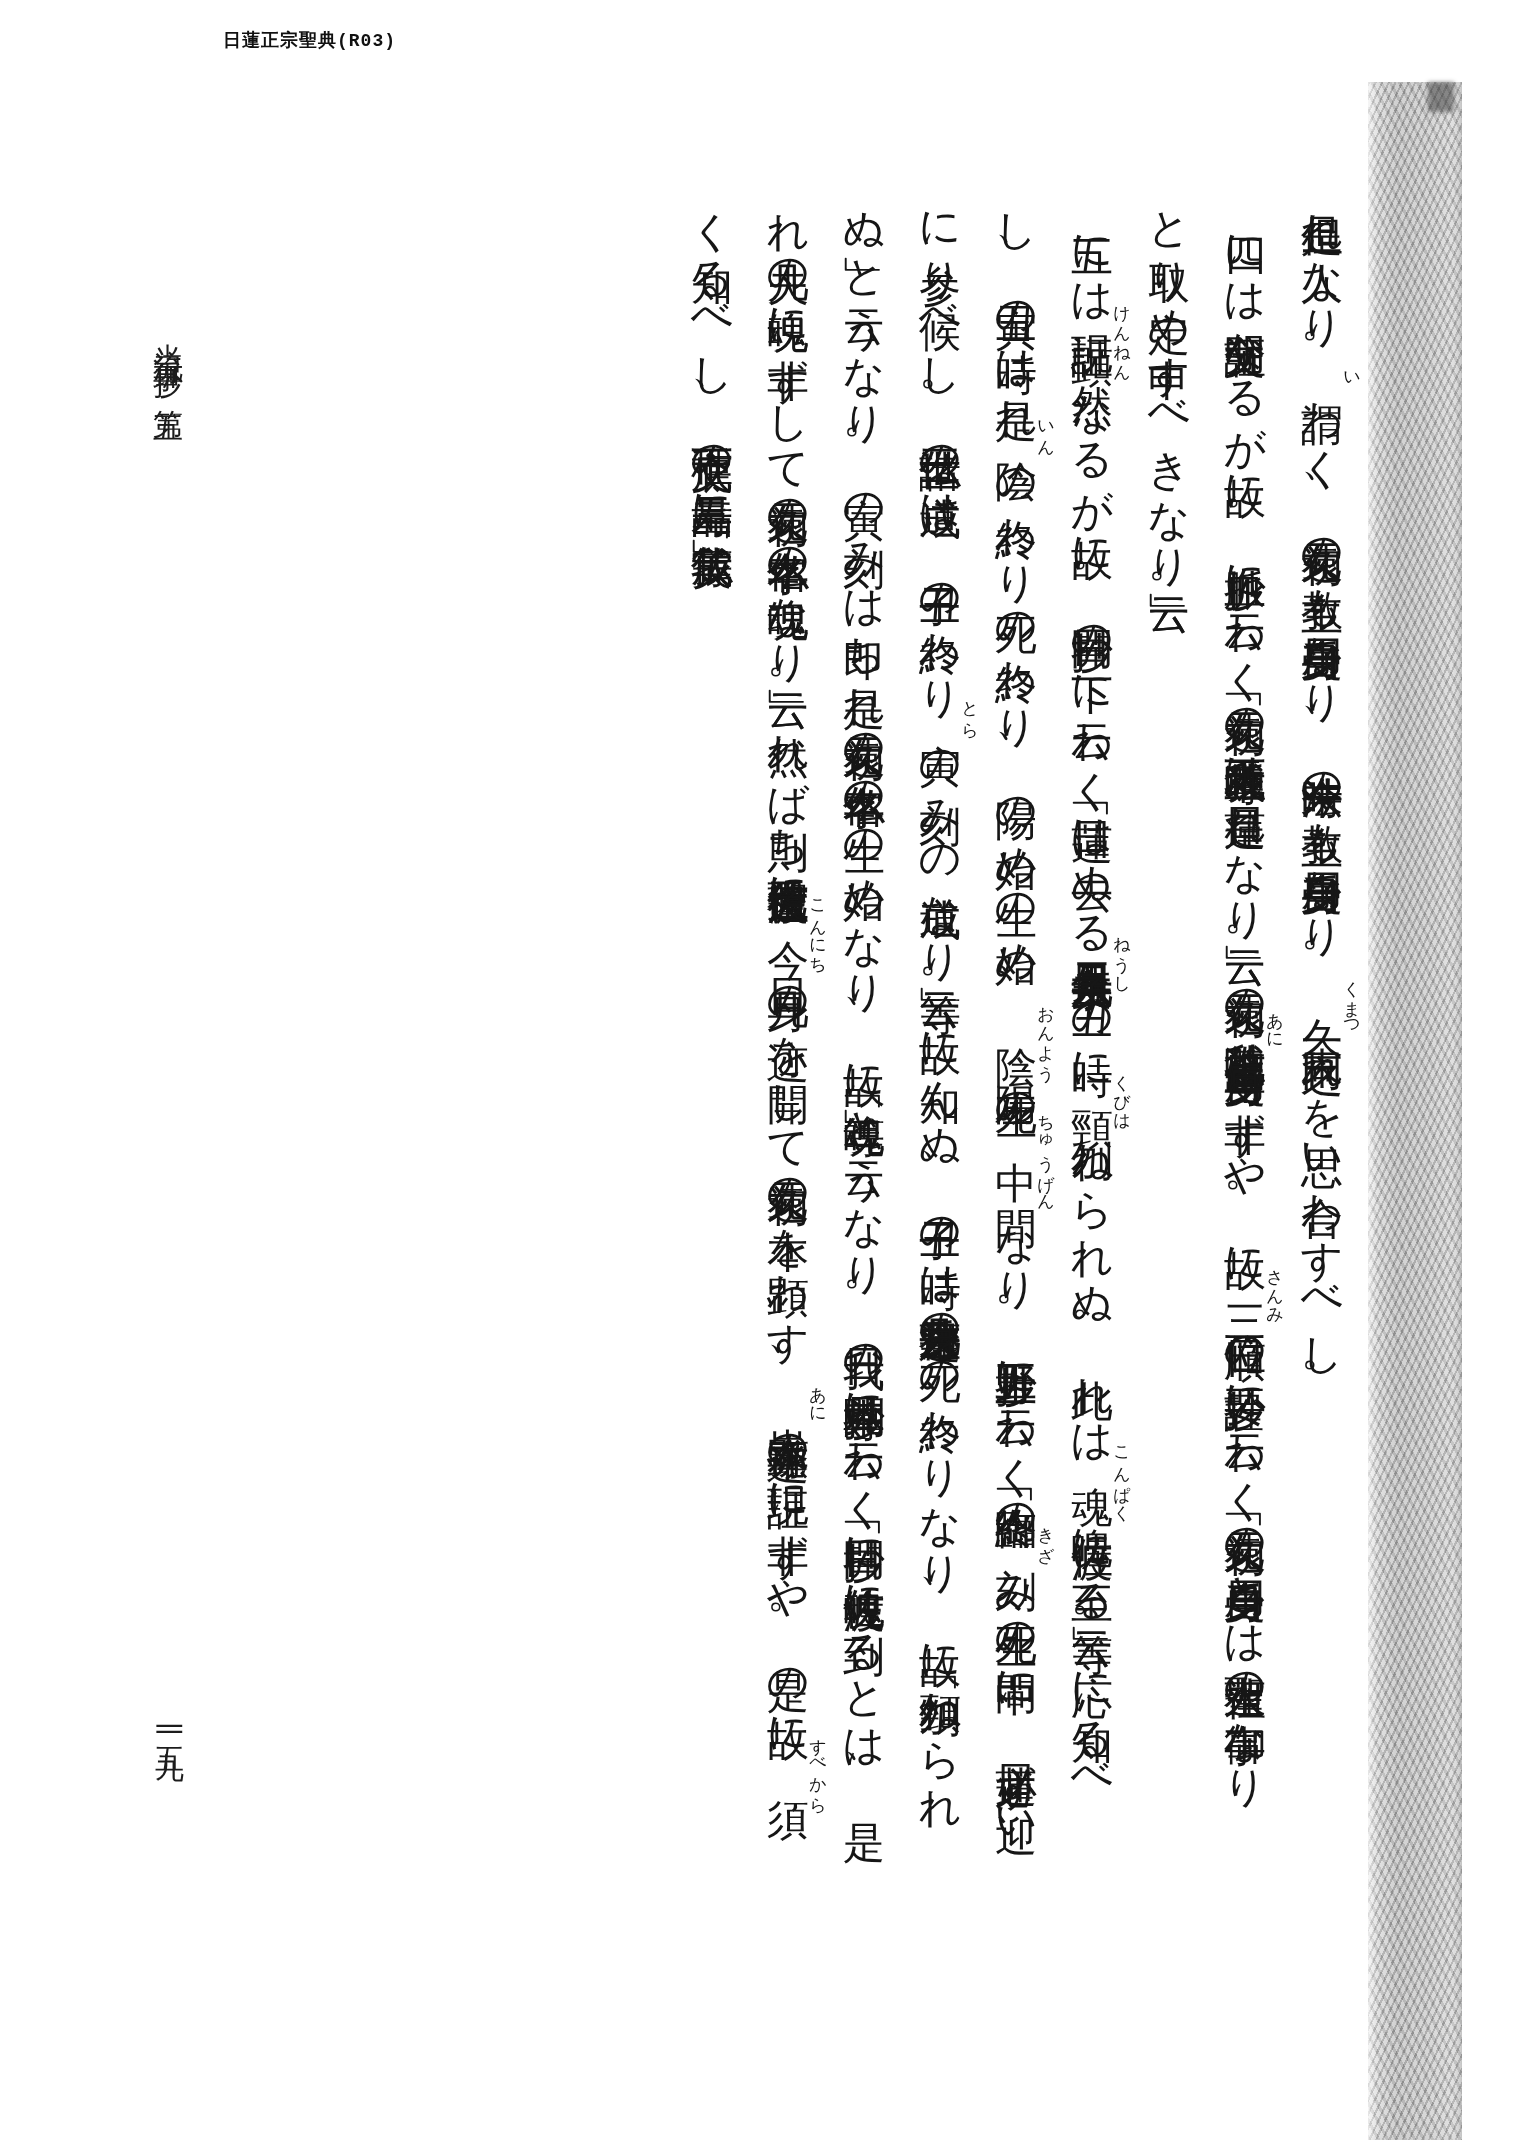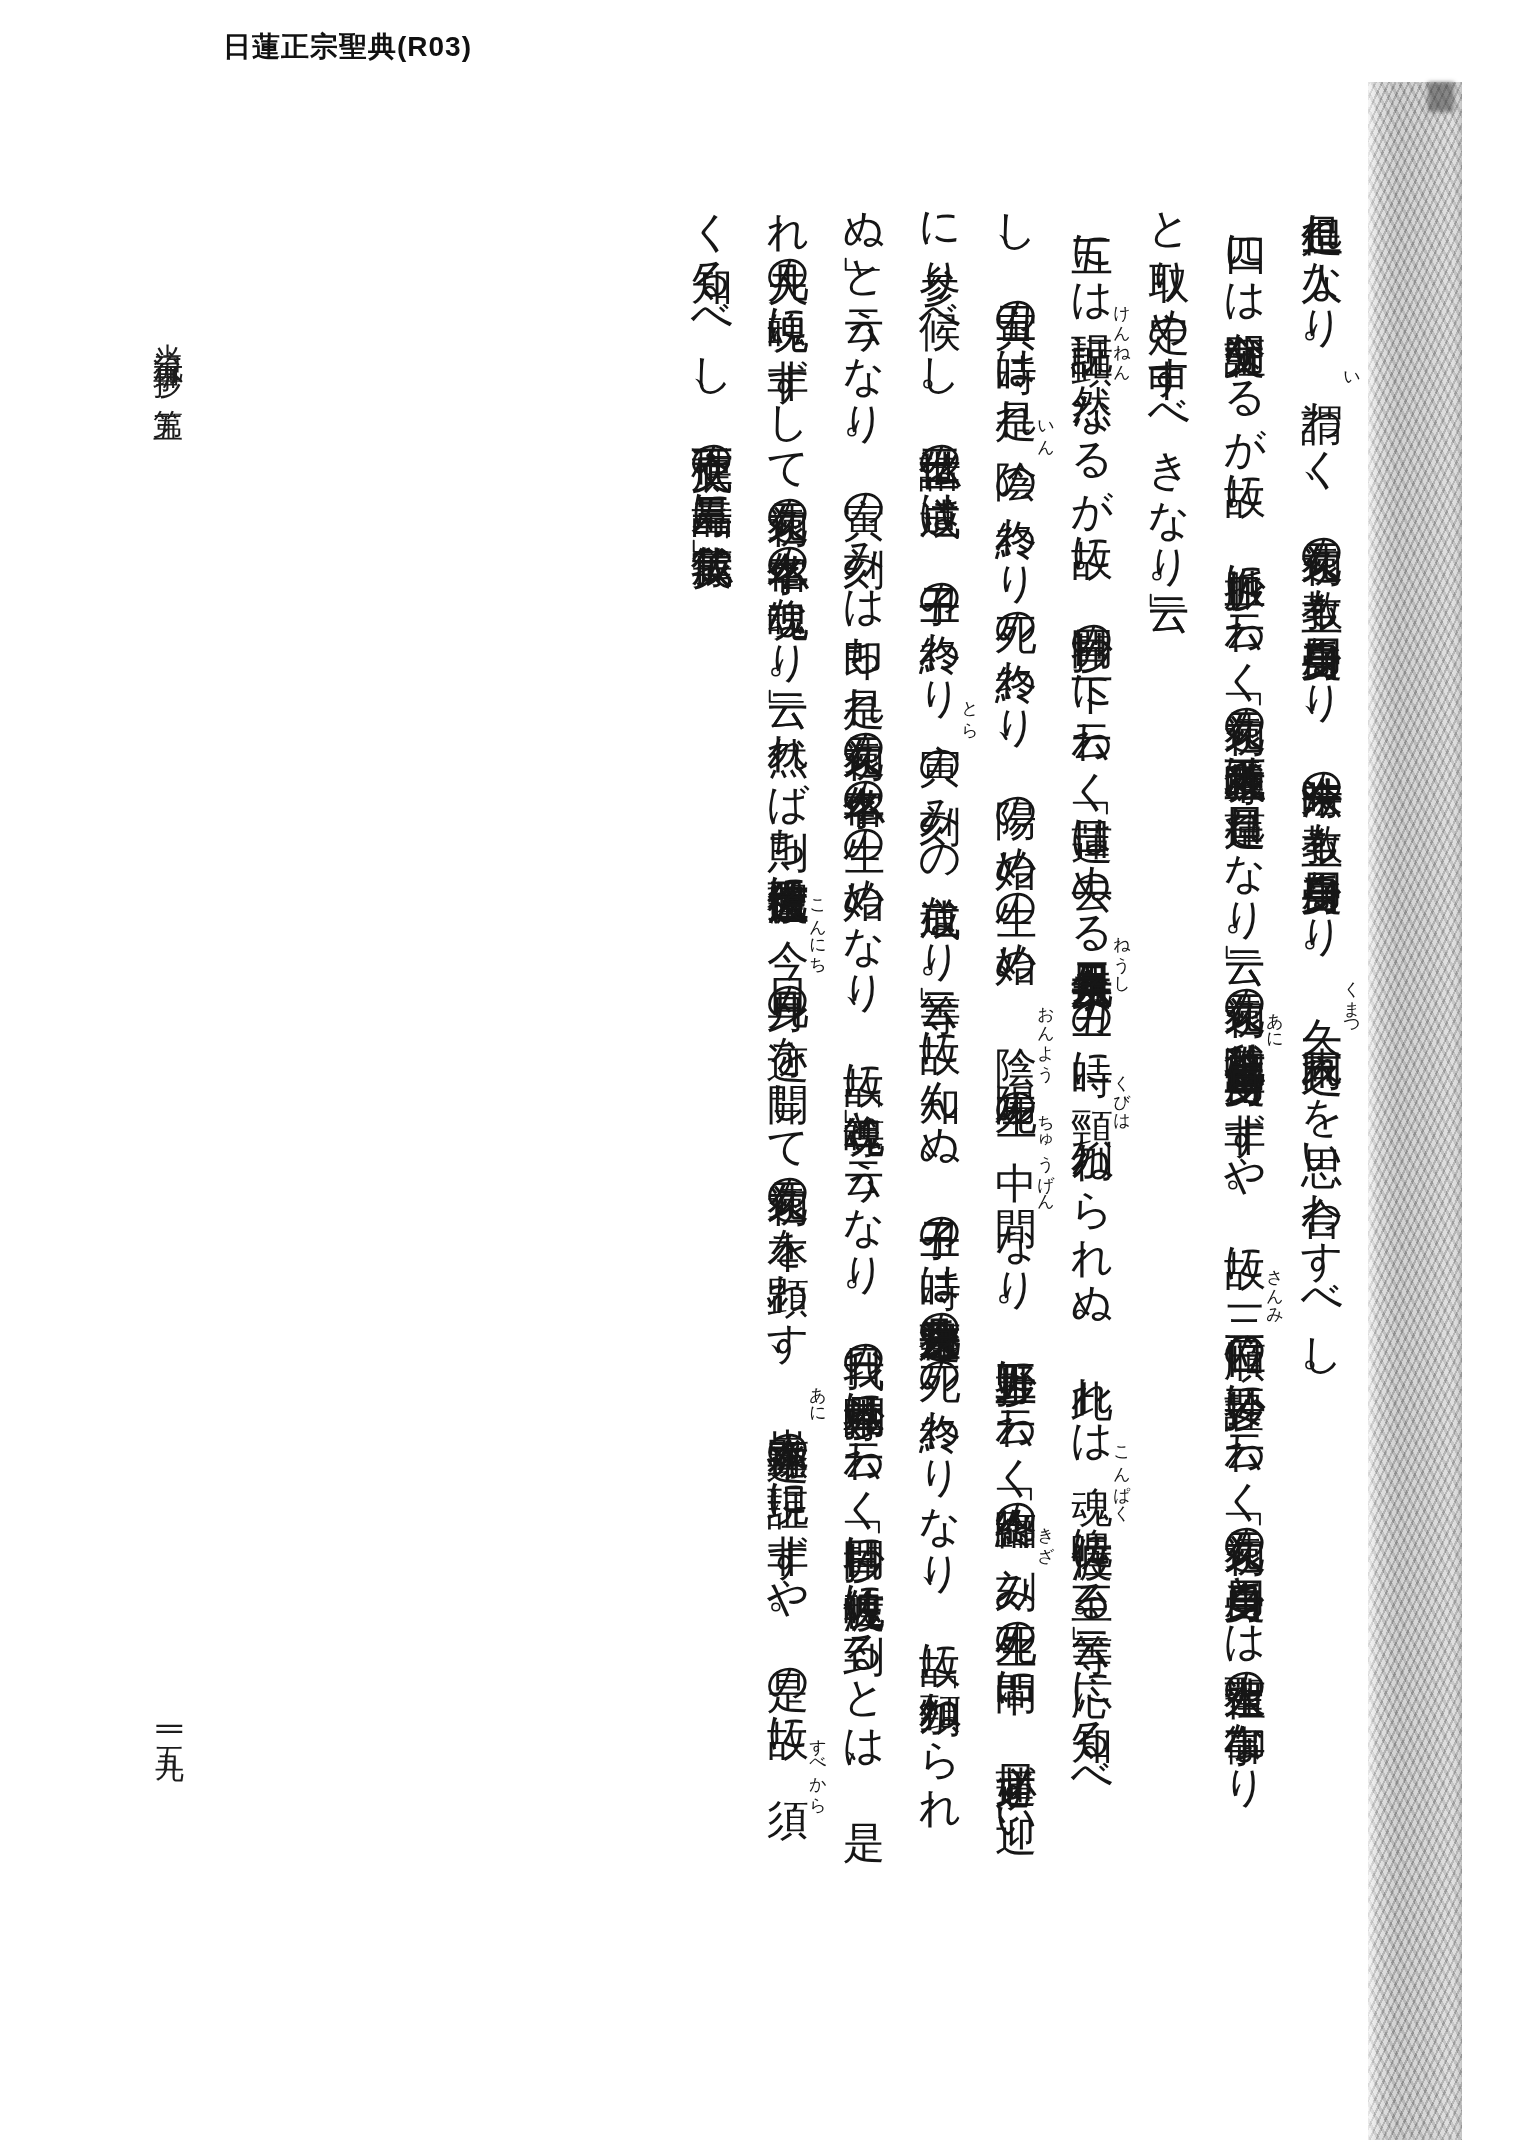--- a/index.html
+++ b/index.html
@@ -10,22 +10,22 @@
     background: #ffffff;
     overflow: hidden;
     font-family: "Liberation Serif", "DejaVu Serif", serif;
     color: #141414;
   }
   
   .header {
     position: absolute;
     left: 223px;
     top: 28px;
-    font-family: Liberation Sans, sans-serif;
-    font-size: 28px;
+    font-family: Liberation Mono, monospace;
+    font-size: 18px;
     font-weight: 700;
     letter-spacing: 1px;
     color: #111;
     white-space: nowrap;
   }
   
   .doc {
     position: absolute;
     left: 220px;
     top: 183px;

